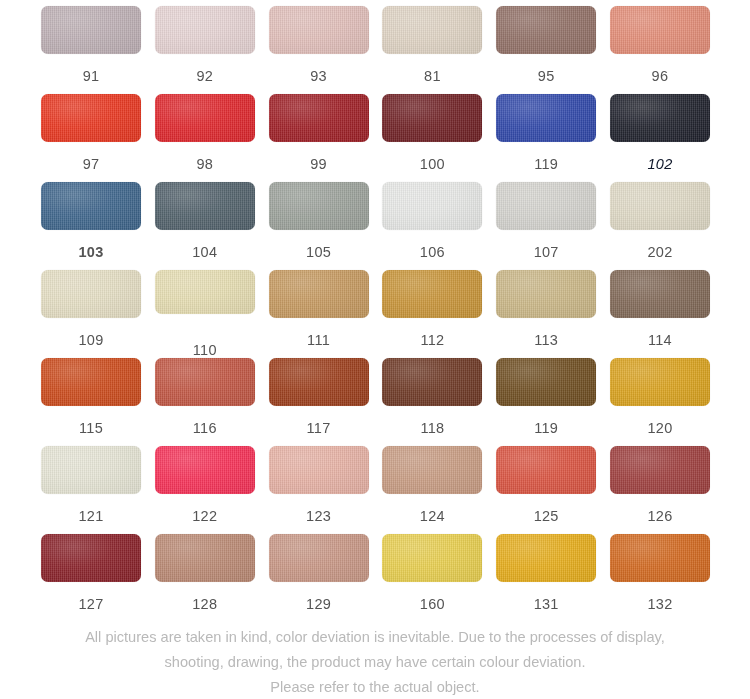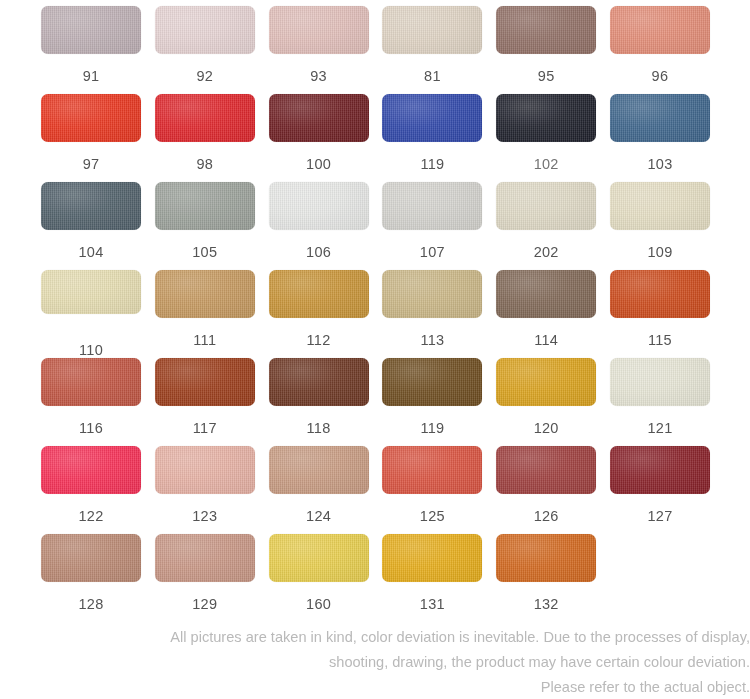--- a/index.html
+++ b/index.html
@@ -79,21 +79,21 @@
     color: #545454;
     letter-spacing: 0.3px;
     text-align: center;
   }
 
   .disclaimer {
     position: absolute;
     left: 0;
     top: 625px;
     width: 750px;
-    text-align: right;
+    text-align: center;
     color: #b9b9b9;
     font-size: 14.6px;
     line-height: 25px;
   }
   .disclaimer .line {
     display: block;
     white-space: nowrap;
   }
 </style>
 </head>
@@ -128,34 +128,38 @@
       </div>
       <div class="swatch-cell">
         <div class="swatch-chip" style="background: rgb(232, 51, 28);"></div>
         <div class="swatch-label" style="color: rgb(84, 84, 84);">97</div>
       </div>
       <div class="swatch-cell">
         <div class="swatch-chip" style="background: rgb(222, 34, 40);"></div>
         <div class="swatch-label" style="color: rgb(84, 84, 84);">98</div>
       </div>
       <div class="swatch-cell">
+        <div class="swatch-chip" style="background: rgb(157, 27, 34);"></div>
+        <div class="swatch-label" style="color: rgb(84, 84, 84);">99</div>
+      </div>
+      <div class="swatch-cell">
         <div class="swatch-chip" style="background: rgb(109, 28, 32);"></div>
         <div class="swatch-label" style="color: rgb(84, 84, 84);">100</div>
       </div>
       <div class="swatch-cell">
         <div class="swatch-chip" style="background: rgb(44, 68, 168);"></div>
         <div class="swatch-label" style="color: rgb(84, 84, 84);">119</div>
       </div>
       <div class="swatch-cell">
         <div class="swatch-chip" style="background: rgb(27, 29, 40);"></div>
-        <div class="swatch-label" style="color: #737373;">102</div>
+        <div class="swatch-label" style="color: #0f172a; font-style: italic;">102</div>
       </div>
       <div class="swatch-cell">
         <div class="swatch-chip" style="background: rgb(58, 98, 137);"></div>
-        <div class="swatch-label" style="color: rgb(84, 84, 84);">103</div>
+        <div class="swatch-label" style="color: rgb(84, 84, 84); font-weight: bold;">103</div>
       </div>
       <div class="swatch-cell">
         <div class="swatch-chip" style="background: rgb(78, 94, 104);"></div>
         <div class="swatch-label" style="color: rgb(84, 84, 84);">104</div>
       </div>
       <div class="swatch-cell">
         <div class="swatch-chip" style="background: rgb(154, 160, 153);"></div>
         <div class="swatch-label" style="color: rgb(84, 84, 84);">105</div>
       </div>
       <div class="swatch-cell">

